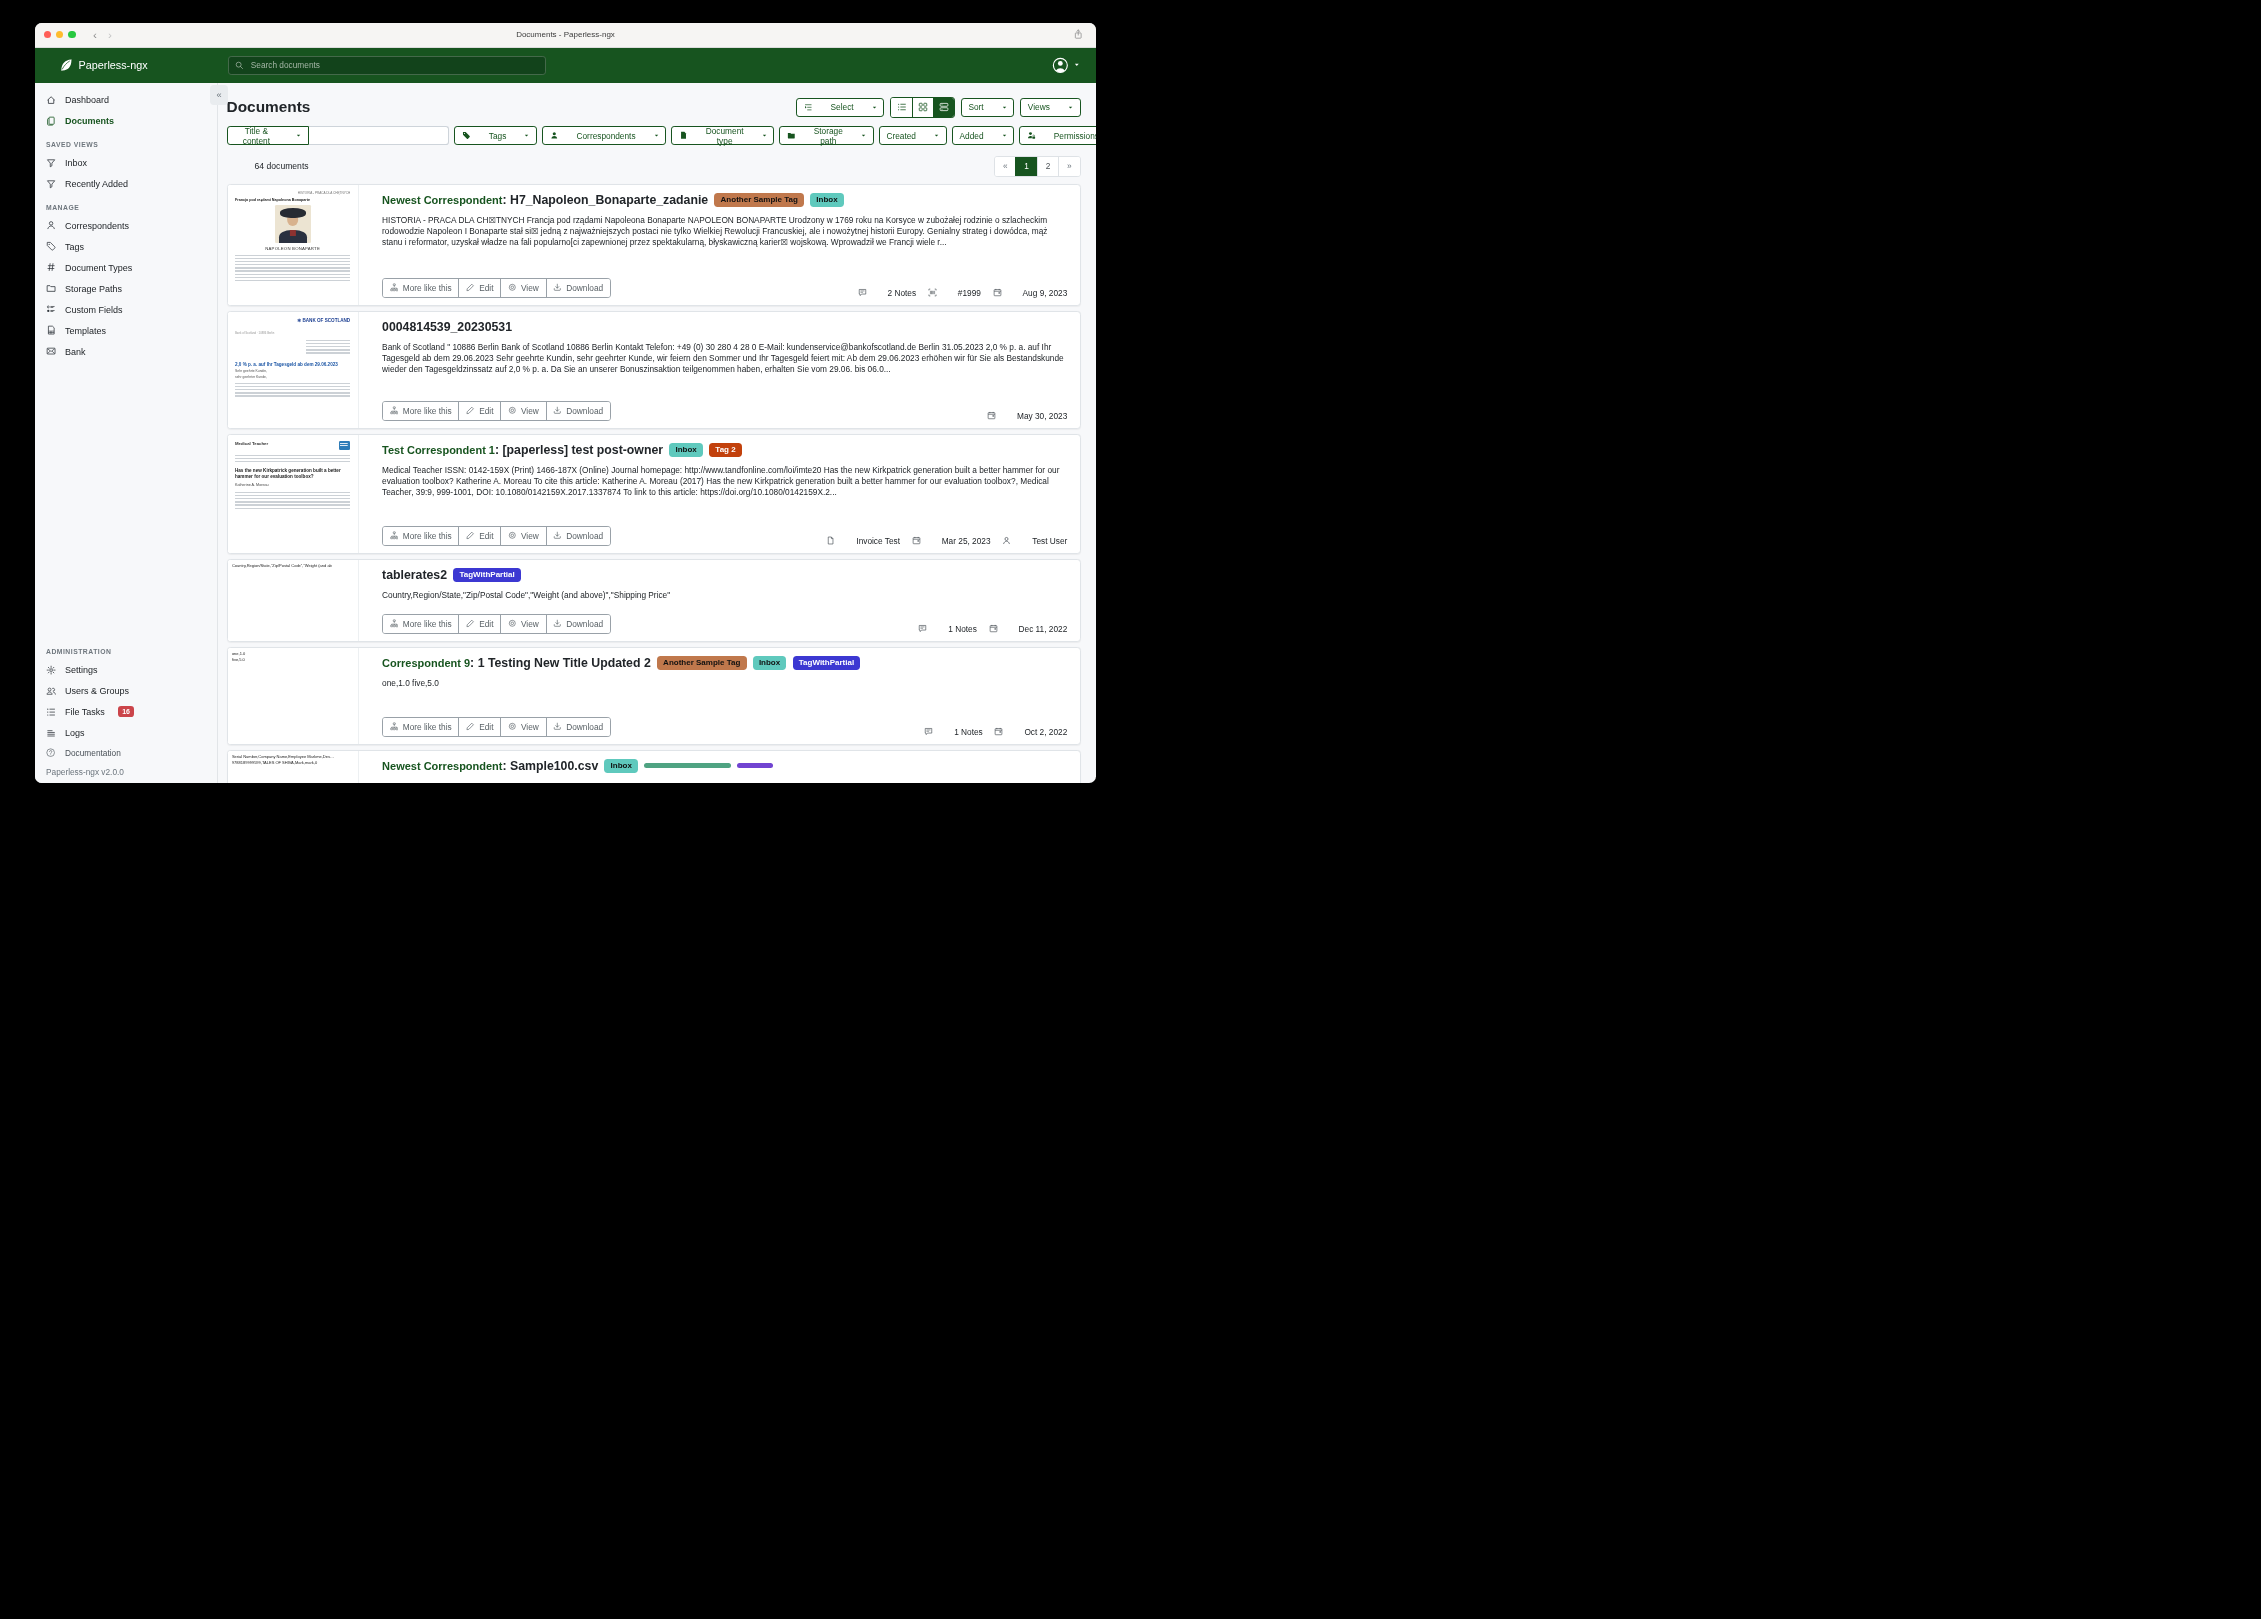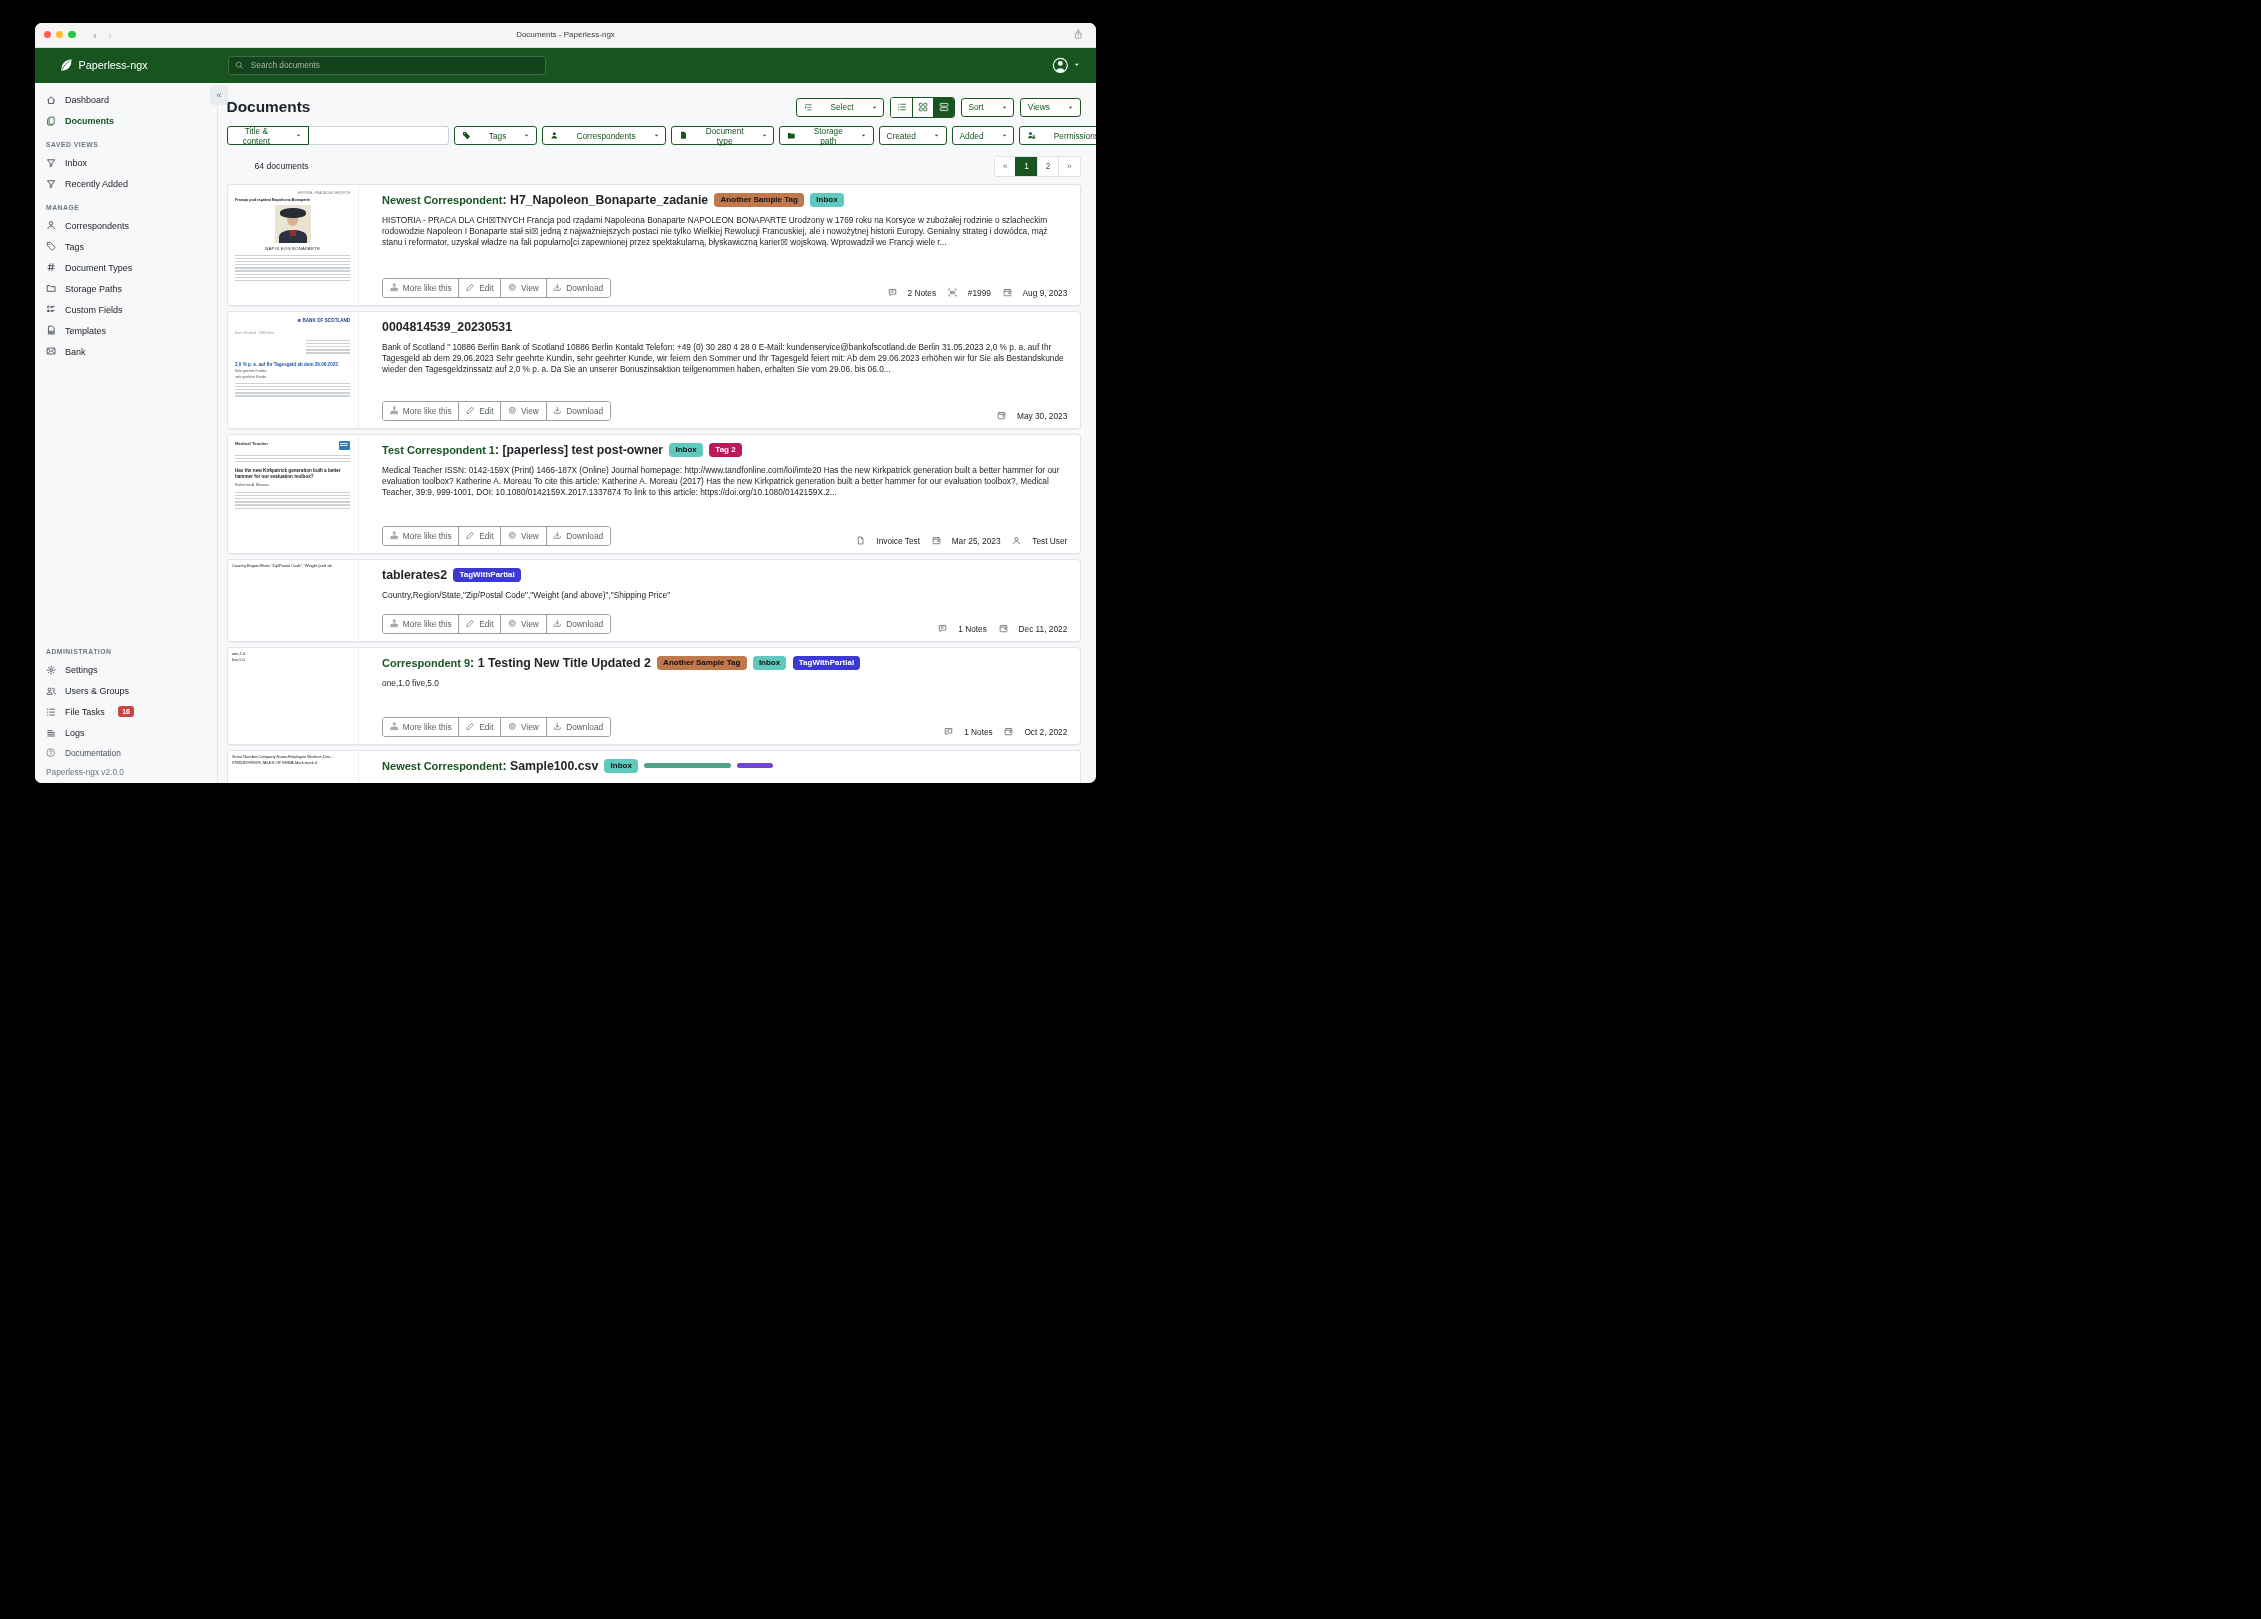--- a/index.html
+++ b/index.html
@@ -82,21 +82,21 @@
   .doc-sep{color:#212529;font-weight:600;font-size:12.3px;}
   .doc-title{color:#212529;font-weight:600;font-size:12.3px;cursor:pointer;}
   .tag{display:inline-block;border-radius:3.7px;font-size:8px;font-weight:700;padding:2.8px 6.2px;margin-left:6.2px;vertical-align:1.9px;line-height:1;cursor:pointer;white-space:nowrap;}
   .excerpt{margin:5.6px 0 0;font-size:8.3px;color:#212529;line-height:1.33;display:-webkit-box;-webkit-box-orient:vertical;overflow:hidden;}
   .card-footer{margin-top:auto;display:flex;justify-content:space-between;align-items:flex-end;padding-top:6.2px;}
   .action-group{display:flex;border:0.6px solid #99a1a8;border-radius:3.1px;overflow:hidden;}
   .action-btn{height:18px;display:flex;align-items:center;gap:4.3px;padding:0 6.8px;font-size:8.3px;color:#596166;background:#fff;border:none;border-left:0.6px solid #99a1a8;cursor:pointer;font-family:"Liberation Sans",sans-serif;}
   .action-btn:first-child{border-left:none;}
   .action-btn .ic{font-size:8.6px;display:flex;}
   .meta{display:flex;gap:11.7px;align-items:center;font-size:8.3px;color:#212529;}
-  .meta-item{display:flex;gap:11px;align-items:center;}
+  .meta-item{display:flex;gap:21px;align-items:center;}
   .meta-item .ic{color:#454c52;font-size:9px;display:flex;}
   
   .page-doc{position:absolute;inset:0;background:#fff;padding:6.2px 7.4px;box-sizing:border-box;}
   .bars{background-image:repeating-linear-gradient(#ccd1d6 0 1.2px,transparent 1.2px 3.1px);}
   .nap-header{font-size:3.1px;color:#777;text-align:right;}
   .nap-subject{font-size:3.7px;font-weight:700;color:#222;margin-top:2.5px;}
   .nap-portrait{width:36px;height:38px;margin:3.7px auto 2.5px;background:#ece4d2;position:relative;overflow:hidden;border-radius:1.2px;}
   .nap-hat{position:absolute;top:3.1px;left:50%;transform:translateX(-50%);width:26px;height:9.3px;background:#272b33;border-radius:50% 50% 42% 42%;}
   .nap-face{position:absolute;top:8px;left:50%;transform:translateX(-50%);width:11.7px;height:13px;background:#d8b28e;border-radius:50%;}
   .nap-coat{position:absolute;bottom:-3.1px;left:50%;transform:translateX(-50%);width:28px;height:16px;background:#2a3140;border-radius:45% 45% 0 0;}
@@ -709,21 +709,21 @@
                     <div class="jr-logo"></div>
                   </div>
                   <div class="bars b3"></div>
                   <div class="jr-title">Has the new Kirkpatrick generation built a better hammer for our evaluation toolbox?</div>
                   <div class="jr-author">Katherine A. Moreau</div>
                   <div class="bars b4"></div>
                 </div>
               </div>
     <div class="content">
       <div class="title-row">
-        <span class="doc-correspondent">Test Correspondent 1</span><span class="doc-sep">: </span><span class="doc-title">[paperless] test post-owner</span><span class="tagwrap"><span class="tag" style="background: rgb(95, 201, 189); color: rgb(17, 17, 17);">Inbox</span><span class="tag" style="background: #be185d; color: rgb(255, 255, 255);">Tag 2</span></span>
+        <span class="doc-correspondent">Test Correspondent 1</span><span class="doc-sep">: </span><span class="doc-title">[paperless] test post-owner</span><span class="tagwrap"><span class="tag" style="background: rgb(95, 201, 189); color: rgb(17, 17, 17);">Inbox</span><span class="tag" style="background: #c2410c; color: rgb(255, 255, 255);">Tag 2</span></span>
       </div>
       <p class="excerpt" style="-webkit-line-clamp: 3;">Medical Teacher   ISSN: 0142-159X (Print) 1466-187X (Online) Journal homepage: http://www.tandfonline.com/loi/imte20   Has the new Kirkpatrick generation built a better hammer for our evaluation toolbox?   Katherine A. Moreau   To cite this article: Katherine A. Moreau (2017) Has the new Kirkpatrick generation built  a better hammer for our evaluation toolbox?, Medical Teacher, 39:9, 999-1001, DOI:  10.1080/0142159X.2017.1337874   To link to this article: https://doi.org/10.1080/0142159X.2...</p>
       <div class="card-footer">
         <div class="action-group">
                     <button class="action-btn">
                       <span class="ic">
                         <svg viewBox="0 0 16 16" aria-hidden="true">
                           <rect x="6.1" y="1.6" width="3.8" height="3" rx=".6" fill="none" stroke="currentColor" stroke-width="1.1"></rect>
                           <rect x="1.2" y="11.4" width="3.8" height="3" rx=".6" fill="none" stroke="currentColor" stroke-width="1.1"></rect>
                           <rect x="6.1" y="11.4" width="3.8" height="3" rx=".6" fill="none" stroke="currentColor" stroke-width="1.1"></rect>

